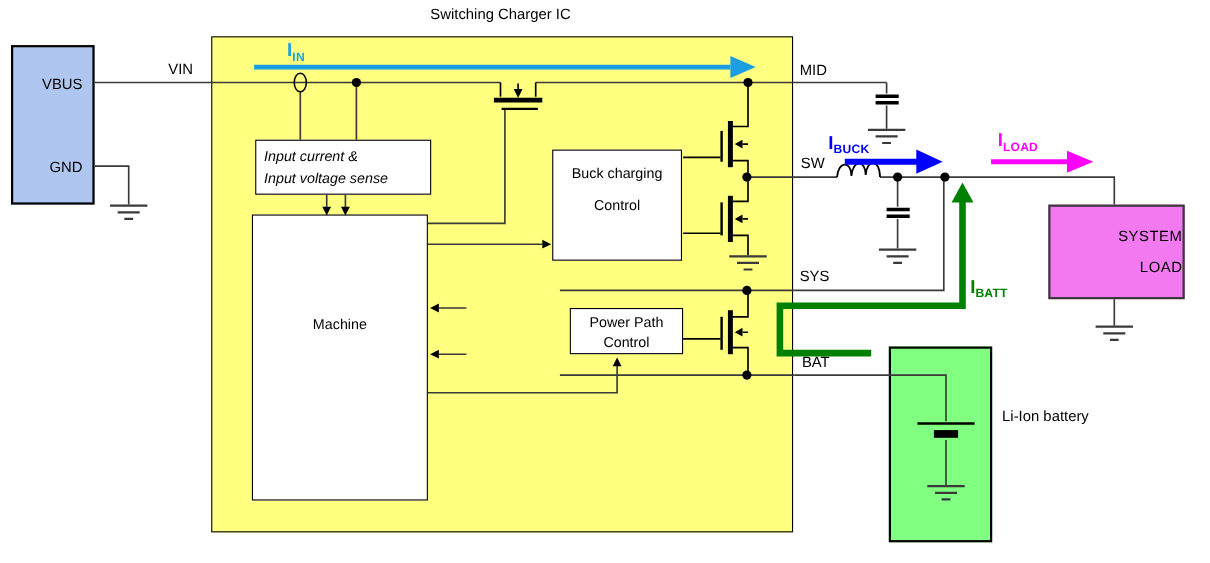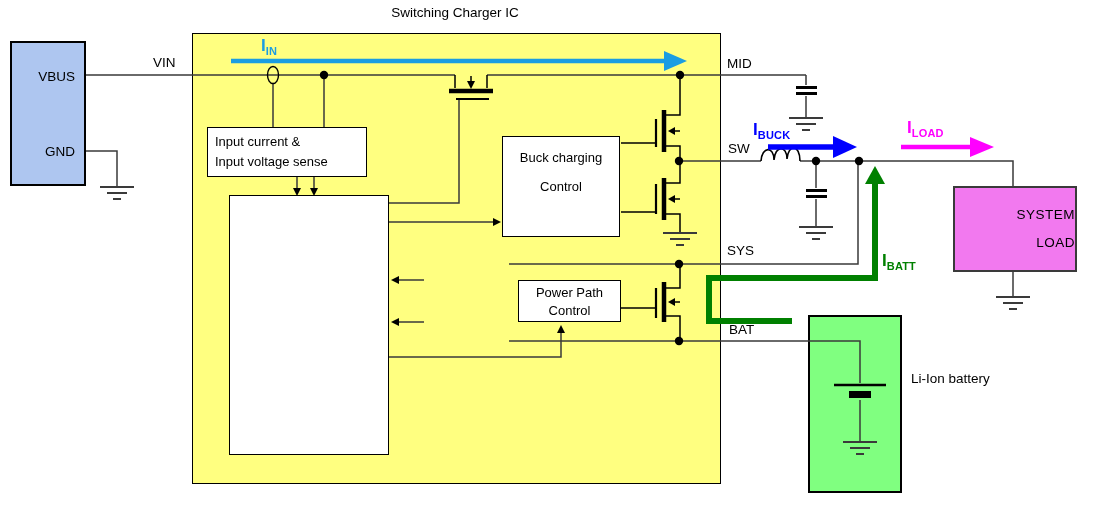--- a/index.html
+++ b/index.html
@@ -8,21 +8,21 @@
   .abs{position:absolute;}
   .box{position:absolute;box-sizing:border-box;}
   .whitebox{background:#fff;border:1.3px solid #000;font-size:13px;line-height:20px;}
   .centered{text-align:center;}
   #ic-box{left:192px;top:33px;width:529px;height:451px;border:1.6px solid #000;}
   #vbus-box{left:10px;top:41px;width:76px;height:145px;border:2px solid #000;font-size:13.5px;}
   #vbus-box .lbl{position:absolute;right:9px;}
   #sysload-box{left:953px;top:186px;width:124px;height:86px;border:2px solid #3a3a3a;
                font-size:13.5px;line-height:28px;padding-top:13px;letter-spacing:.5px;text-align:right;}
   #battery-box{left:808px;top:315px;width:94px;height:178px;border:2px solid #000;}
-  #input-sense{left:207px;top:127px;width:160px;height:50px;padding:4px 0 0 7px;}
+  #input-sense{left:232px;top:127px;width:160px;height:50px;padding:4px 0 0 7px;font-style:italic;}
   #state-machine{left:229px;top:195px;width:160px;height:260px;padding-top:86px;line-height:25px;}
   #buck-control{left:502px;top:136px;width:118px;height:101px;padding-top:7px;line-height:28.5px;}
   #battery-sense{left:424px;top:255px;width:85px;height:92px;padding:2px 0 0 8px;line-height:22px;}
   #power-path{left:518px;top:280px;width:103px;height:42px;padding-top:3px;line-height:18px;}
   .pin{position:absolute;font-size:13.5px;}
   .title{position:absolute;left:330px;top:5px;width:250px;text-align:center;font-size:13.5px;}
   .caption{position:absolute;left:911px;top:371px;font-size:13.5px;}
   .cur{position:absolute;font-weight:bold;font-size:17px;line-height:17px;text-align:right;}
   .cur sub{font-size:11px;font-weight:bold;vertical-align:-4px;letter-spacing:.2px;}
   svg.overlay{position:absolute;left:0;top:0;z-index:5;pointer-events:none;}
@@ -46,20 +46,21 @@
   </div>
 
   <div class="box" id="battery-box" style="background: rgb(128, 255, 128);"></div>
 
   <div class="box whitebox" id="input-sense">
     <div>Input current &amp;</div>
     <div>Input voltage sense</div>
   </div>
 
   <div class="box whitebox centered" id="state-machine">
+    <div>Machine</div>
   </div>
 
   <div class="box whitebox centered" id="buck-control">
     <div>Buck charging</div>
     <div>Control</div>
   </div>
 
 
   <div class="box whitebox centered" id="power-path">
     <div>Power Path</div>

